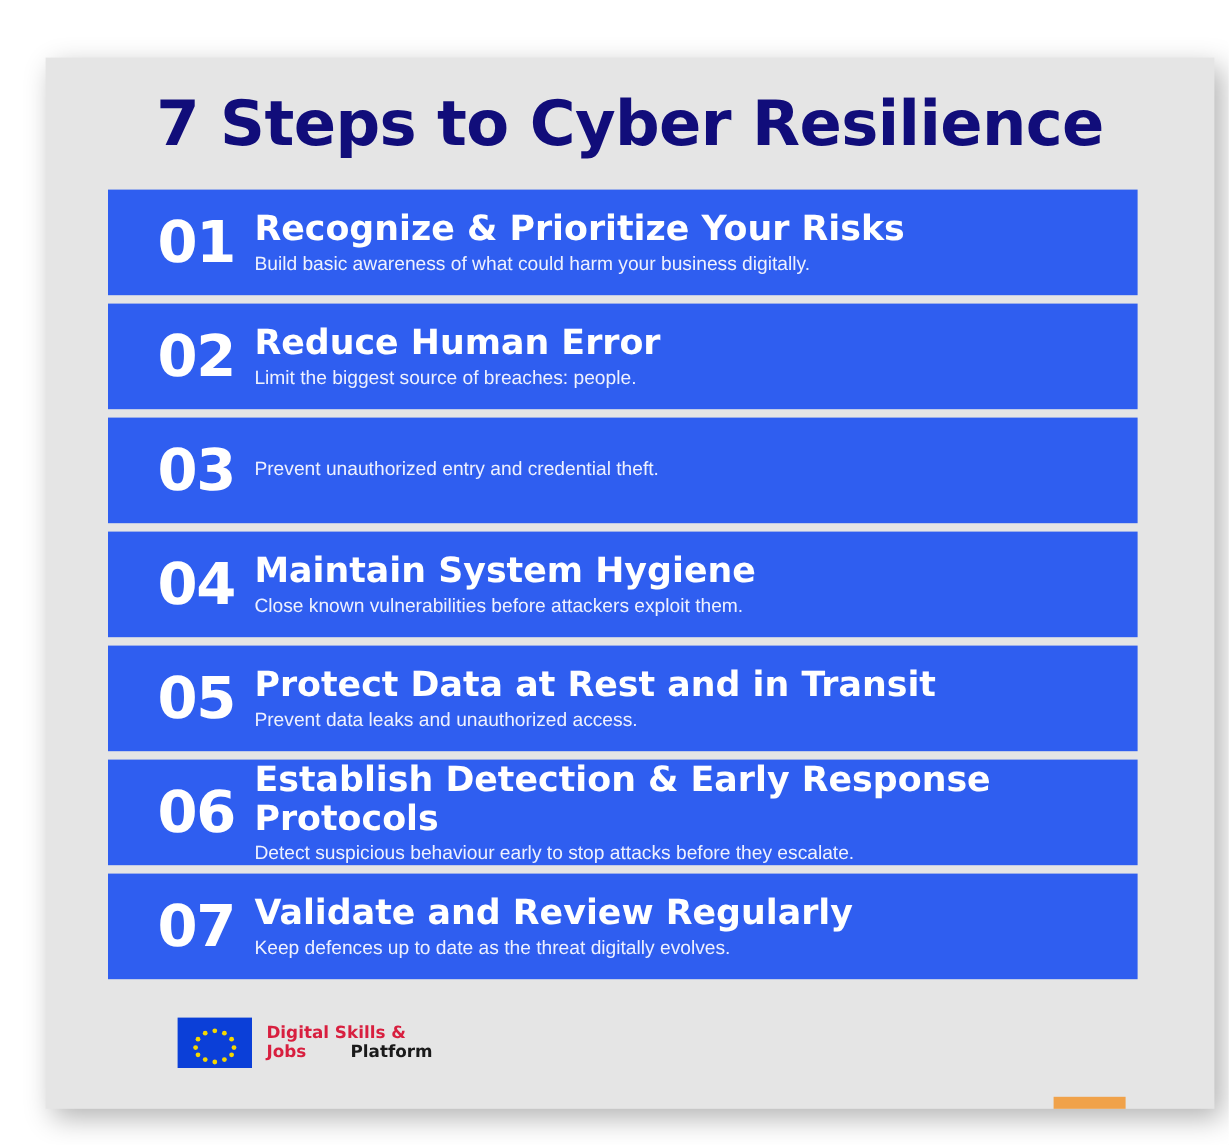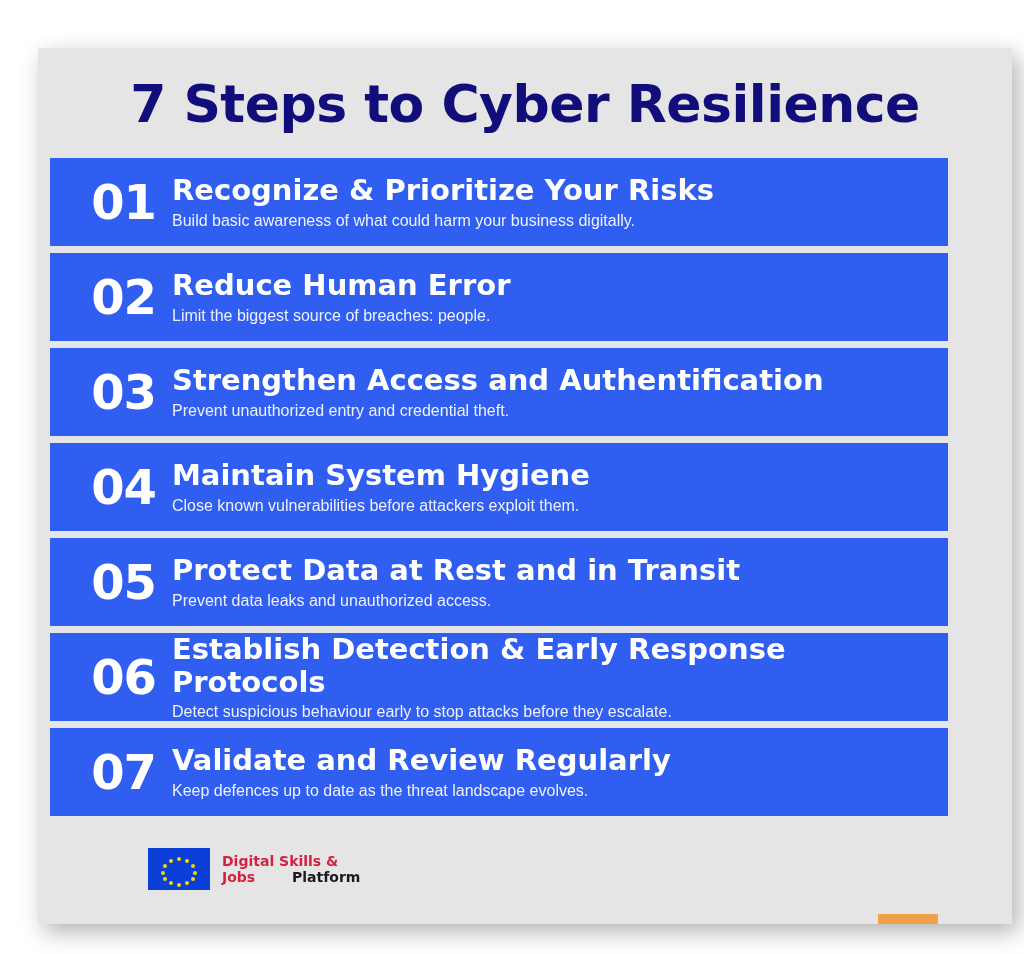--- a/index.html
+++ b/index.html
@@ -50,20 +50,21 @@
     width: 898px;
   }
 
   .step-row {
     position: relative;
     height: 88px;
     margin-bottom: 7px;
     background: #2f5ef0;
     display: flex;
     align-items: center;
+    margin-left: 40px;
   }
 
   .step-number {
     width: 122px;
     flex: 0 0 122px;
     text-align: right;
     padding-right: 16px;
     box-sizing: border-box;
     color: #ffffff;
     font-size: 48px;
@@ -175,21 +176,20 @@
         <div class="step-number">02</div>
         <div class="step-text">
           <div class="step-title">Reduce Human Error</div>
           <div class="step-desc">Limit the biggest source of breaches: people.</div>
         </div>
       </div>
 
       <div class="step-row">
         <div class="step-number">03</div>
         <div class="step-text">
-          <div class="step-title">Strengthen Access and Authentification</div>
           <div class="step-desc">Prevent unauthorized entry and credential theft.</div>
         </div>
       </div>
 
       <div class="step-row">
         <div class="step-number">04</div>
         <div class="step-text">
           <div class="step-title">Maintain System Hygiene</div>
           <div class="step-desc">Close known vulnerabilities before attackers exploit them.</div>
         </div>
@@ -208,21 +208,21 @@
         <div class="step-text">
           <div class="step-title">Establish Detection &amp; Early Response Protocols</div>
           <div class="step-desc">Detect suspicious behaviour early to stop attacks before they escalate.</div>
         </div>
       </div>
 
       <div class="step-row">
         <div class="step-number">07</div>
         <div class="step-text">
           <div class="step-title">Validate and Review Regularly</div>
-          <div class="step-desc">Keep defences up to date as the threat landscape evolves.</div>
+          <div class="step-desc">Keep defences up to date as the threat digitally evolves.</div>
         </div>
       </div>
 
     </div>
 
     <div class="footer">
       <div class="eu-flag">
         <span class="eu-star" style="left:29px; top:9px;"></span>
         <span class="eu-star" style="left:37px; top:11px;"></span>
         <span class="eu-star" style="left:43px; top:16px;"></span>

